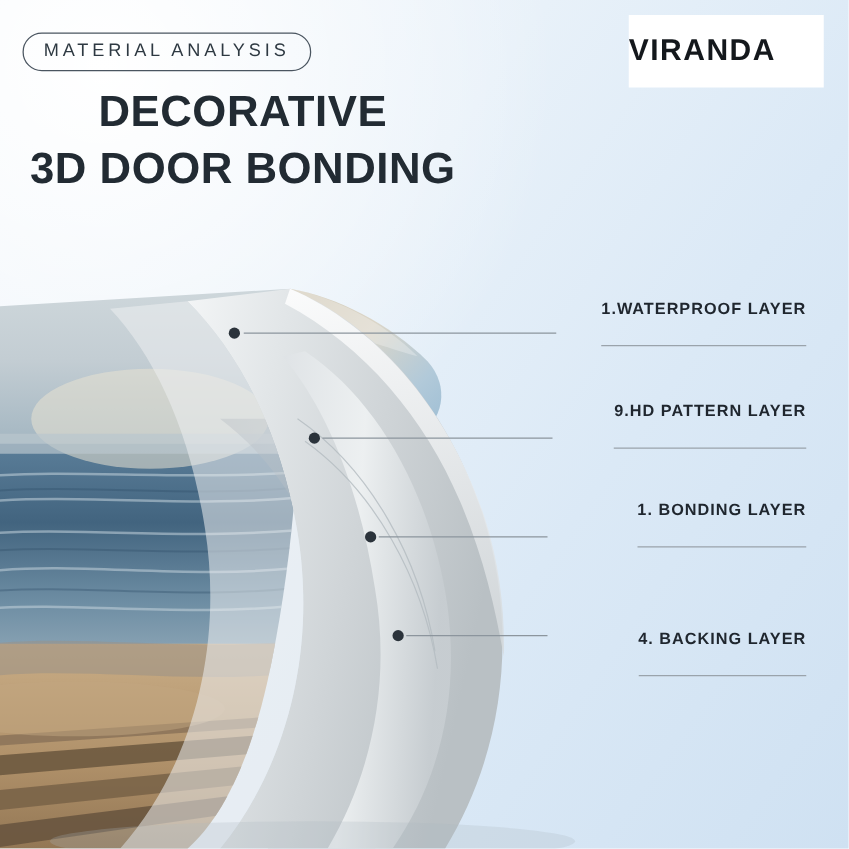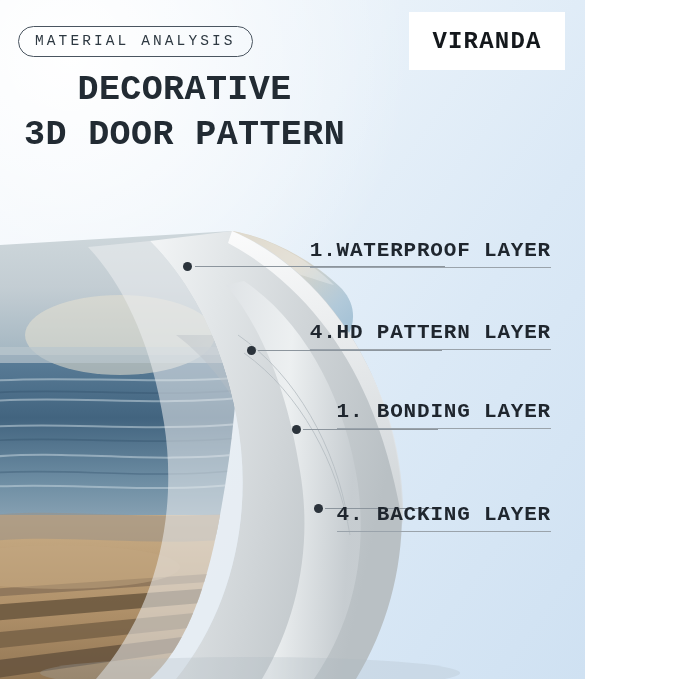--- a/index.html
+++ b/index.html
@@ -2,24 +2,24 @@
 <html><head>
 <meta charset="utf-8">
 <style>
   html, body {
     margin: 0;
     padding: 0;
     background: #ffffff;
   }
   #page {
     position: relative;
-    width: 585px;
+    width: 679px;
     height: 679px;
     overflow: hidden;
-    font-family: Liberation Mono, monospace;
+    font-family: Liberation Sans, sans-serif;
     background:
       radial-gradient(circle at 12% 8%, #ffffff 0%, rgba(255,255,255,0) 42%),
       linear-gradient(125deg, #f4f8fc 0%, #e8f1f9 38%, #dbe9f6 65%, #cfe1f2 100%);
   }
 
   
   .badge {
     position: absolute;
     left: 18px;
     top: 26px;
@@ -47,21 +47,21 @@
 
   .brand-box {
     position: absolute;
     right: 20px;
     top: 12px;
     width: 156px;
     height: 58px;
     background: #ffffff;
     display: flex;
     align-items: center;
-    justify-content: center;
+    justify-content: flex-start;
   }
   .brand-text {
     font-size: 24px;
     font-weight: bold;
     letter-spacing: 1.2px;
     color: #14181c;
   }
 
   
   .art {
@@ -70,26 +70,26 @@
     top: 185px;
     width: 679px;
     height: 494px;
   }
   .art svg { display: block; }
 
   
   .callout {
     position: absolute;
     text-align: right;
-    font-size: 21px;
+    font-size: 13px;
     font-weight: bold;
     letter-spacing: 0.8px;
     color: #1f262e;
     white-space: nowrap;
-    padding-bottom: 5px;
+    padding-bottom: 22px;
     border-bottom: 1.5px solid #9aa3ab;
   }
   .c1 { right: 34px; top: 239px; }
   .c2 { right: 34px; top: 321px; }
   .c3 { right: 34px; top: 400px; }
   .c4 { right: 34px; top: 503px; }
 
   .leader {
     position: absolute;
     height: 1px;
@@ -105,21 +105,21 @@
 </style>
 </head>
 <body>
 
 <div id="page">
 
   <div class="badge">MATERIAL ANALYSIS</div>
 
   <div class="title">
     <span>DECORATIVE</span>
-    <span class="line2">3D DOOR PATTERN</span>
+    <span class="line2">3D DOOR BONDING</span>
   </div>
 
   <div class="brand-box">
     <span class="brand-text">VIRANDA</span>
   </div>
 
   <div class="art">
     <svg width="679" height="494" viewBox="0 0 679 494" xmlns="http://www.w3.org/2000/svg">
       <defs>
 
@@ -234,17 +234,17 @@
   <div class="leader" style="left:258px; top:350px; width:184px;"></div>
   <div class="dot" style="left:247px; top:346px;"></div>
 
   <div class="leader" style="left:303px; top:429px; width:135px;"></div>
   <div class="dot" style="left:292px; top:425px;"></div>
 
   <div class="leader" style="left:325px; top:508px; width:113px;"></div>
   <div class="dot" style="left:314px; top:504px;"></div>
 
   <div class="callout c1">1.WATERPROOF LAYER</div>
-  <div class="callout c2">4.HD PATTERN LAYER</div>
+  <div class="callout c2">9.HD PATTERN LAYER</div>
   <div class="callout c3">1. BONDING LAYER</div>
   <div class="callout c4">4. BACKING LAYER</div>
 
 </div>
 
 </body></html>

